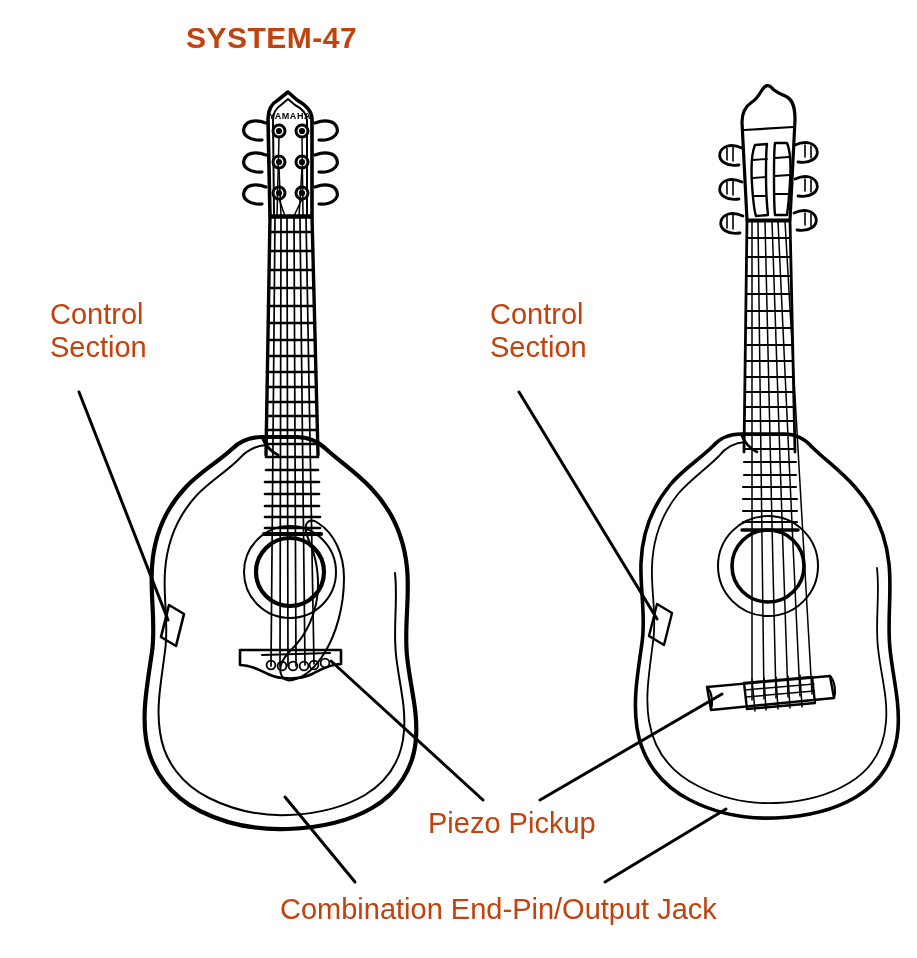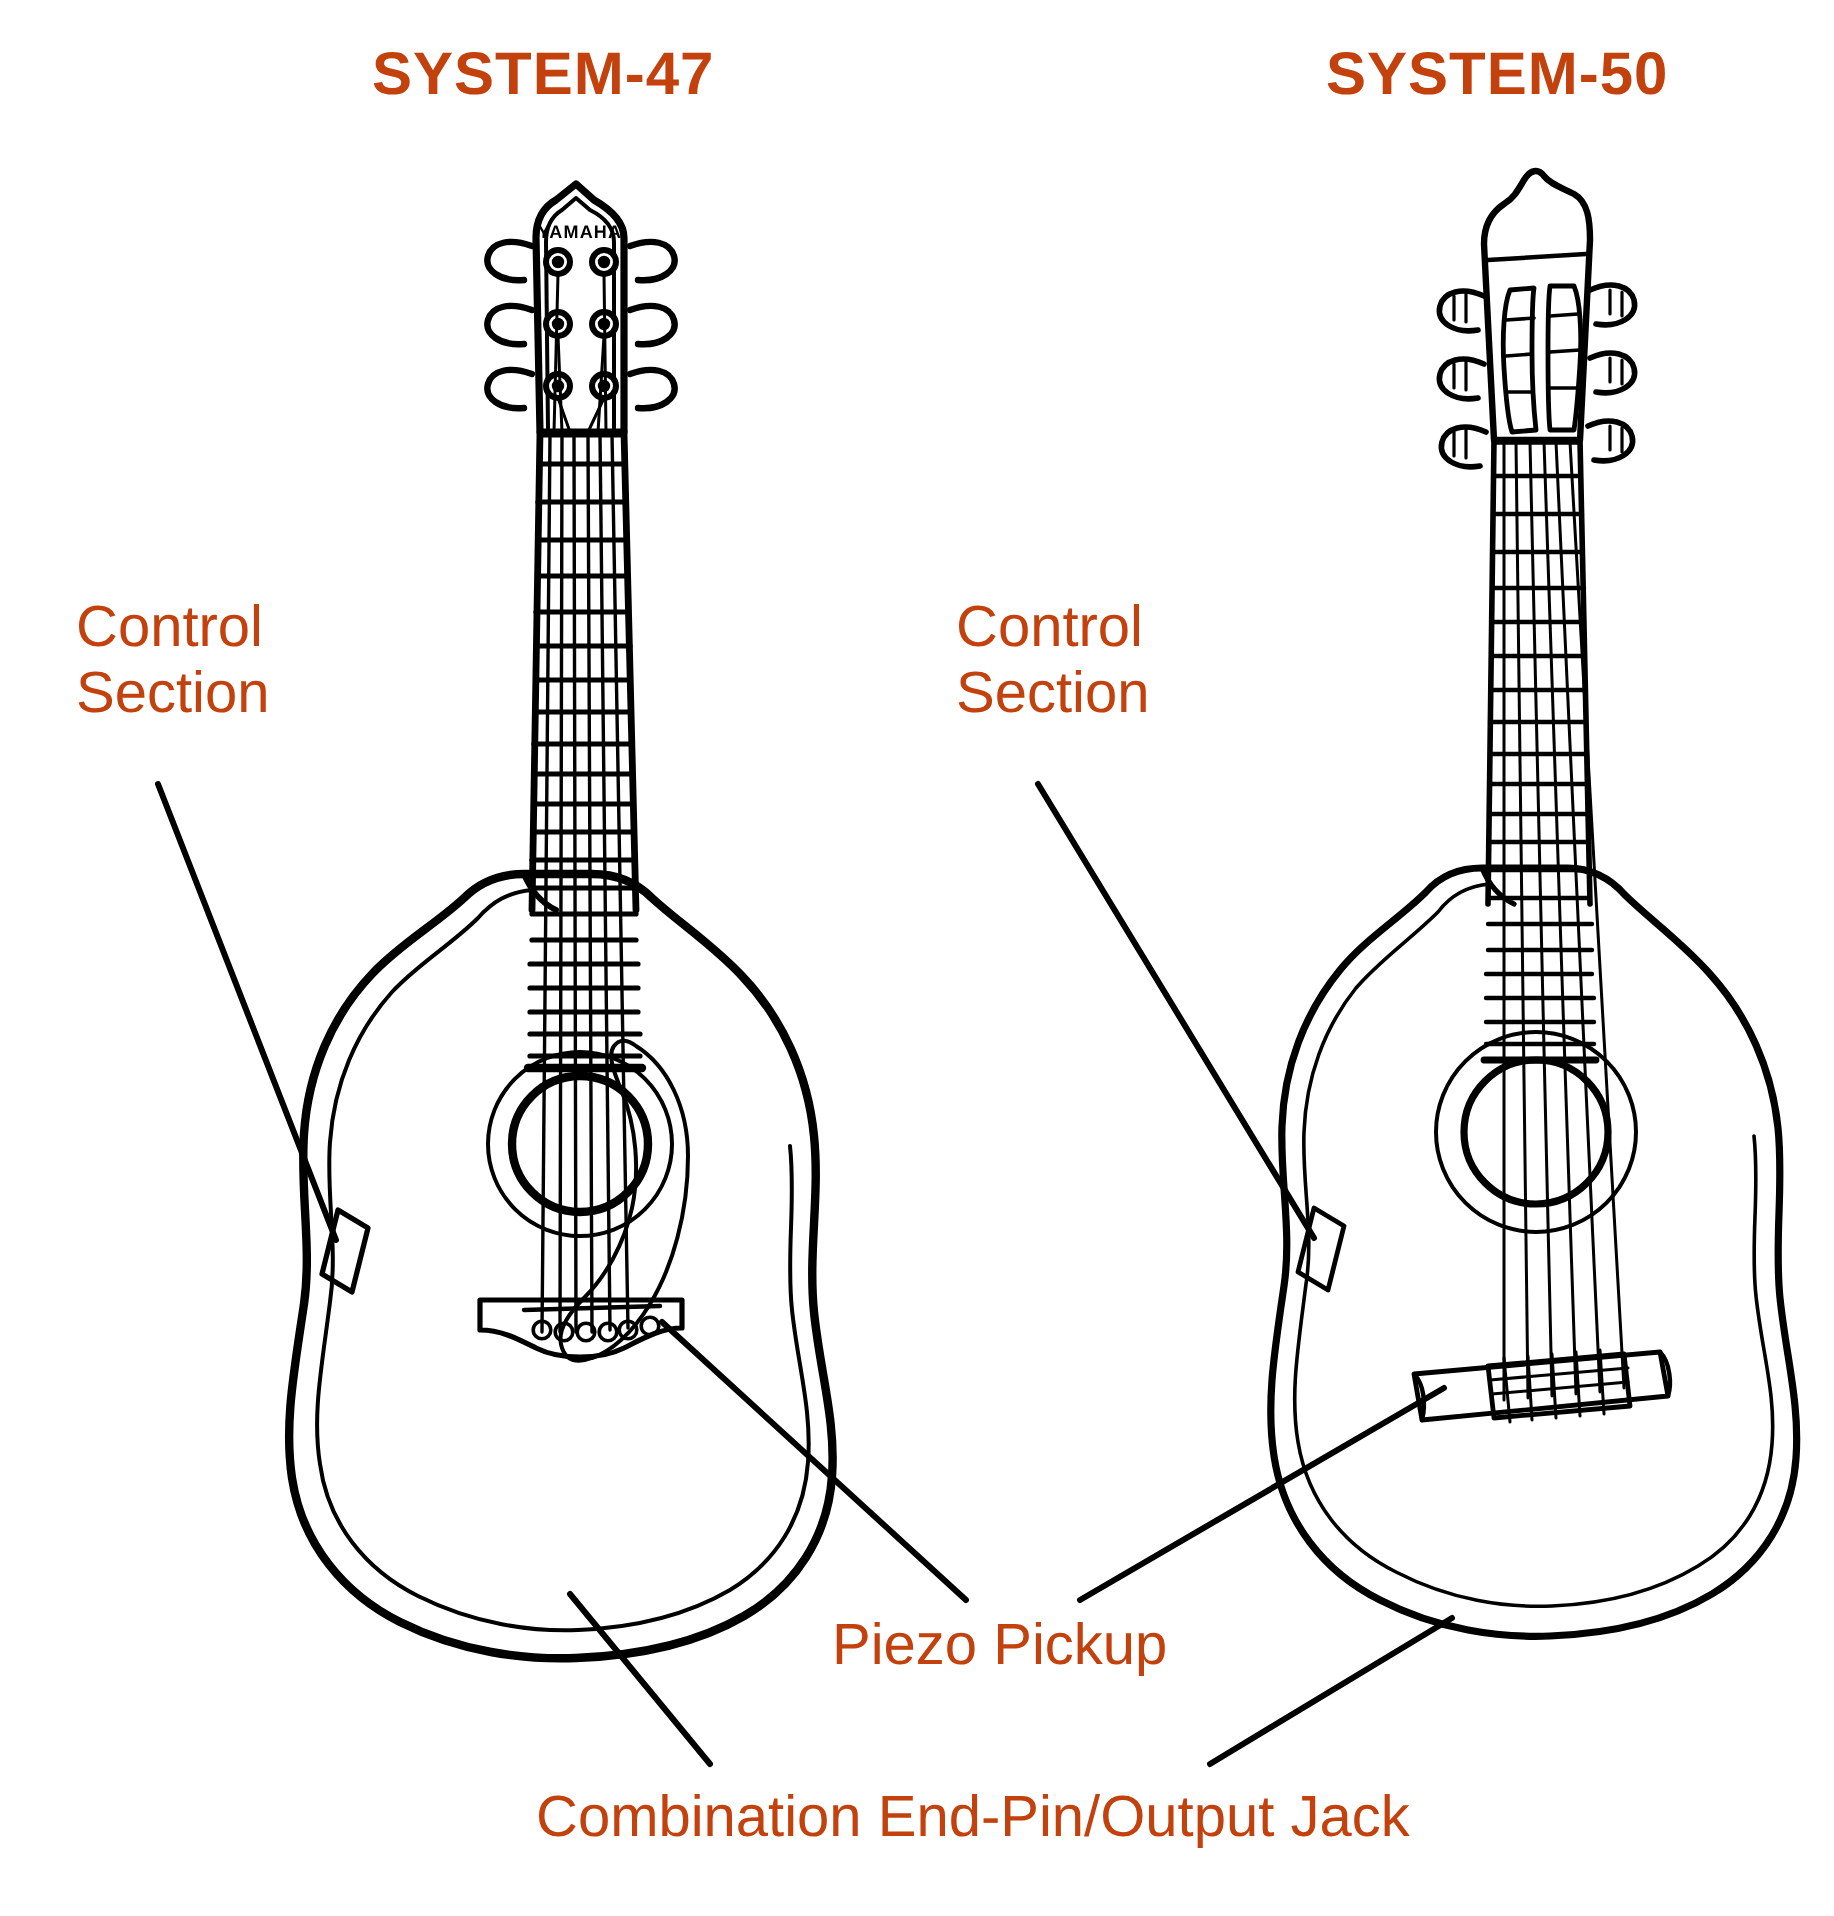--- a/index.html
+++ b/index.html
@@ -35,20 +35,21 @@
     line-height: 1.12;
   }
   .title-label {
     font-size: 30px;
     font-weight: bold;
     letter-spacing: 0.5px;
   }
   .callout-label {
     font-size: 29px;
     font-weight: normal;
+    margin-left: 12px;
   }
   #title-47 { left: 186px; top: 21px; }
   #title-50 { left: 663px; top: 21px; }
   #cs-left-line1  { left: 38px;  top: 298px; }
   #cs-left-line2  { left: 38px;  top: 331px; }
   #cs-right-line1 { left: 478px; top: 298px; }
   #cs-right-line2 { left: 478px; top: 331px; }
   #piezo-label    { left: 416px; top: 807px; }
   #endpin-label   { left: 268px; top: 893px; }
 </style>
@@ -353,21 +354,20 @@
       <path d="M540 800 L722 694"></path>
 
       <path d="M285 797 L355 882"></path>
 
       <path d="M605 882 L726 809"></path>
     </g>
   </svg>
 
   <div class="label title-label" id="title-47" data-bind="diagram.titles.left">SYSTEM-47</div>
 
-  <div class="label title-label" id="title-50" data-bind="diagram.titles.right">SYSTEM-50</div>
 
   <div class="label callout-label" id="cs-left-line1" data-bind="diagram.callouts.control_section_left.line1">Control</div>
   <div class="label callout-label" id="cs-left-line2" data-bind="diagram.callouts.control_section_left.line2">Section</div>
 
   <div class="label callout-label" id="cs-right-line1" data-bind="diagram.callouts.control_section_right.line1">Control</div>
   <div class="label callout-label" id="cs-right-line2" data-bind="diagram.callouts.control_section_right.line2">Section</div>
 
   <div class="label callout-label" id="piezo-label" data-bind="diagram.callouts.piezo_pickup">Piezo Pickup</div>
 
   <div class="label callout-label" id="endpin-label" data-bind="diagram.callouts.end_pin_jack">Combination End-Pin/Output Jack</div>

